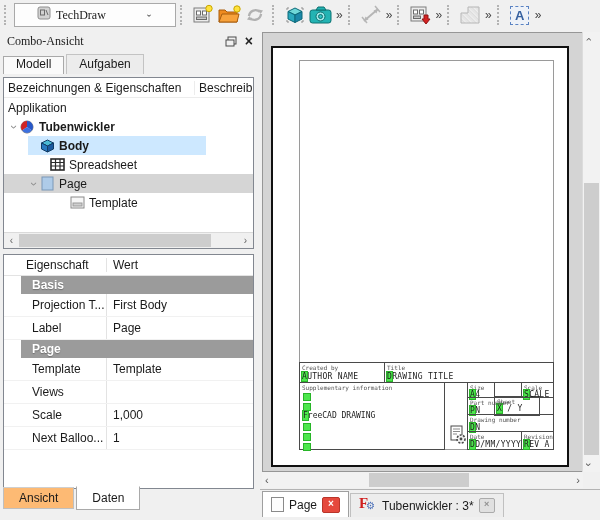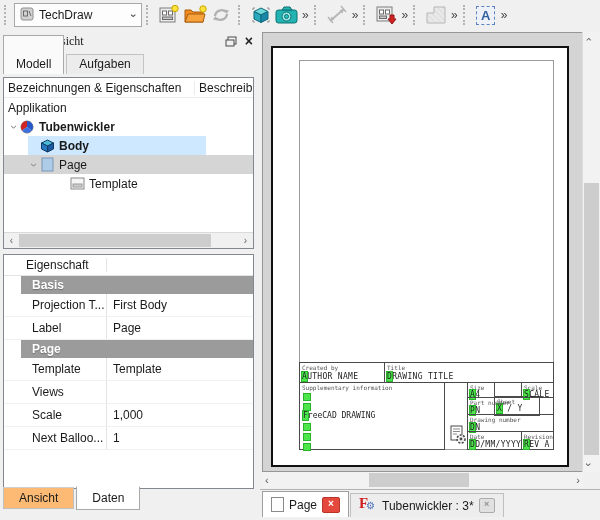--- a/index.html
+++ b/index.html
@@ -6,39 +6,39 @@
   body{
     width:600px;height:520px;position:relative;overflow:hidden;
     background:#f0f0f0;font-family:"Liberation Sans",sans-serif;font-size:12px;color:#1a1a1a;
     -webkit-font-smoothing:antialiased;
   }
   
   #toolbar{position:absolute;left:0;top:0;right:0;height:30px;background:#f0f0f0;
     border-bottom:1px solid #d9d9d9;display:flex;align-items:center;}
   .grip{width:3px;height:20px;border-left:2px dotted #b3b3b3;margin:0 5px 0 4px;}
   .wb-combo{display:flex;align-items:center;gap:5px;height:22px;width:116px;
-    border:1px solid #a9a9a9;background:#fdfdfd;padding:0 5px;}
+    border:1px solid #a9a9a9;background:#fdfdfd;padding:0 22px;font-family:Liberation Serif, serif;}
   .wb-combo .lbl{flex:1;}
   .chev{display:inline-block;color:#555;font-weight:bold;transform:rotate(90deg);font-size:11px;line-height:1;}
   .chev-r{display:inline-block;color:#8f8f8f;font-size:12px;line-height:1;width:10px;text-align:center;}
   .chev-d{display:inline-block;color:#8f8f8f;font-size:12px;line-height:1;width:10px;text-align:center;transform:rotate(90deg);}
   .tbtn{width:26px;height:26px;display:flex;align-items:center;justify-content:center;position:relative;flex:0 0 auto;}
   .tbtn svg{display:block;}
   .ovf{color:#444;font-size:12px;padding:0 2px;letter-spacing:-1px;}
   .annot-icon{width:17px;height:17px;border:1px dashed #5b83c2;color:#35609f;font-weight:bold;
     font-size:13px;display:flex;align-items:center;justify-content:center;background:#eef2f8;}
   
   #combo{position:absolute;left:0;top:30px;width:260px;bottom:0;background:#f0f0f0;}
   .cv-header{height:22px;display:flex;align-items:center;padding:0 7px;gap:8px;}
   .cv-title{flex:1;font-size:12px;font-family:Liberation Serif, serif;}
   .float-ic svg{display:block;}
   .close-x{font-size:14px;color:#222;line-height:1;font-weight:bold;}
   .cv-tabs{display:flex;padding-left:3px;height:22px;align-items:flex-end;}
   .ttab{padding:2px 12px 3px 12px;border:1px solid #c3c3c3;border-bottom:none;background:#ececec;margin-right:2px;}
-  .ttab.active{background:#fafafa;border-color:#a9a9a9;padding-top:21px;position:relative;z-index:2;}
+  .ttab.active{background:#fafafa;border-color:#a9a9a9;padding-top:0;position:relative;z-index:2;}
   .tree{position:absolute;left:3px;right:6px;top:47px;height:170px;background:#fff;
     border:1px solid #828790;overflow:hidden;}
   .tree-header{height:19px;display:flex;align-items:center;border-bottom:1px solid #ececec;white-space:nowrap;}
   .tree-header .c1{flex:0 0 186px;padding-left:4px;border-right:1px solid #ececec;overflow:hidden;}
   .tree-header .c2{flex:1;padding-left:4px;overflow:hidden;}
   .trow{height:19px;display:flex;align-items:center;position:relative;white-space:nowrap;}
   .trow .band{position:absolute;top:0;bottom:0;background:#cde8ff;}
   .trow.rowgray{background:#d5d5d5;}
   .ti{width:16px;height:16px;display:inline-flex;align-items:center;justify-content:center;margin-right:4px;flex:0 0 auto;position:relative;z-index:1;}
   .tlabel{position:relative;z-index:1;}
@@ -250,20 +250,30 @@
       <span class="chev-r">›</span>
       <span class="ti">
         <svg width="15" height="14">
           <path d="M7.5 1 L13.5 4 L7.5 7 L1.5 4 Z" fill="#49b9d4" stroke="#123c66"></path>
           <path d="M1.5 4 L7.5 7 L7.5 13 L1.5 10 Z" fill="#2878c0" stroke="#123c66"></path>
           <path d="M13.5 4 L7.5 7 L7.5 13 L13.5 10 Z" fill="#1b5aa0" stroke="#123c66"></path>
         </svg>
       </span>
       <span class="tlabel b">Body</span>
     </div>
+    <div class="trow">
+      <span style="width:45px"></span>
+      <span class="ti">
+        <svg width="15" height="13">
+          <rect x="1" y="1" width="13" height="11" fill="#fff" stroke="#2a2a2a" stroke-width="1.6"></rect>
+          <path d="M1 4.5 H14 M1 8 H14 M5.5 1 V12 M10 1 V12" stroke="#2a2a2a" stroke-width="1.2"></path>
+        </svg>
+      </span>
+      <span class="tlabel">Spreadsheet</span>
+    </div>
     <div class="trow rowgray">
       <span style="width:25px"></span>
       <span class="chev-d">›</span>
       <span class="ti">
         <svg width="13" height="15">
             <rect x="1" y="1" width="11" height="13" fill="#aecbe8" stroke="#7a98b8"></rect>
           </svg>
       </span>
       <span class="tlabel">Page</span>
     </div>
@@ -281,20 +291,21 @@
       <span class="sarrow">‹</span>
       <div class="sthumb" style="width:192px;"></div>
       <div style="flex:1"></div>
       <span class="sarrow">›</span>
     </div>
   </div>
 
   <div class="props">
     <div class="phead">
       <span class="n">Eigenschaft</span>
+      <span class="v">Wert</span>
     </div>
     <div class="pgroup">
       <span class="gut"></span>
         <span class="bandg">Basis</span>
     </div>
     <div class="prow">
       <span class="n">Projection T...</span>
       <span class="v">First Body</span>
     </div>
     <div class="prow">

